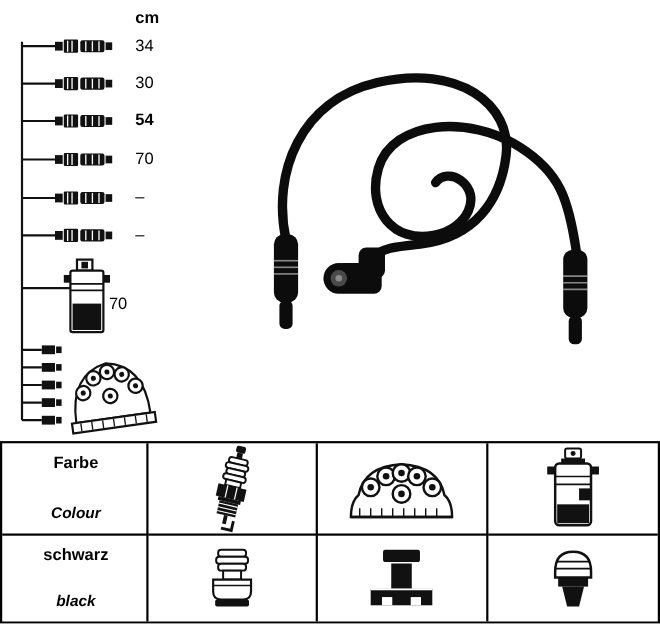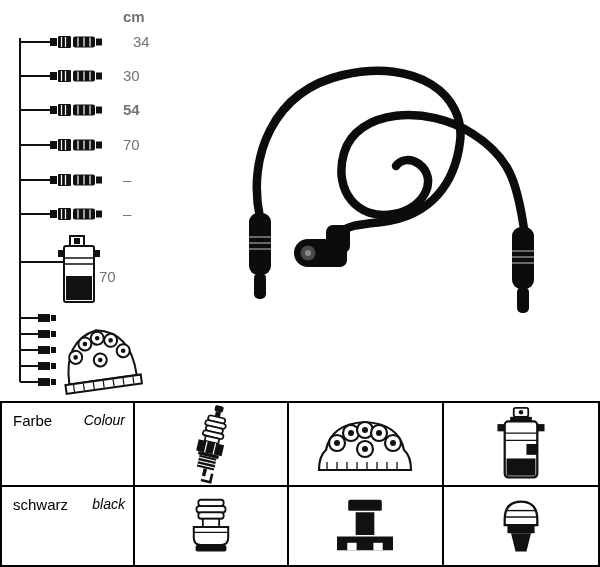--- a/index.html
+++ b/index.html
@@ -1,32 +1,32 @@
 <!DOCTYPE html>
 <html><head>
 <meta charset="utf-8">
 <style>
   html,body{margin:0;padding:0;background:#fff;}
   .page{position:relative;width:600px;height:567px;background:#fff;overflow:hidden;
         font-family:"Liberation Sans",sans-serif;color:#000;}
   .abs{position:absolute;}
-  .len-text{position:absolute;font-size:15px;line-height:17px;color:#737373;}
+  .len-text{position:absolute;font-size:15px;line-height:17px;color:#000000;}
   .unit{font-weight:bold;}
   .product{position:absolute;right:27px;top:337px;text-align:right;}
   .code{font-size:22px;font-weight:bold;letter-spacing:.3px;}
   .order{font-size:15px;font-weight:bold;margin-top:8px;}
   .order .it{font-style:italic;}
   .spec{position:absolute;left:0;top:401px;width:600px;height:166px;box-sizing:border-box;
         border:2px solid #000;display:grid;grid-template-columns:133px 1fr 1fr 1fr;
         grid-template-rows:84px 1fr;background:#fff;}
   .cell{border-right:2px solid #000;display:flex;align-items:center;justify-content:center;overflow:hidden;}
   .cell.last{border-right:none;}
   .cell.r1{border-bottom:2px solid #000;}
-  .label-cell{flex-direction:row;align-items:flex-start;justify-content:space-between;
-              padding:9px 8px 11px 11px;box-sizing:border-box;}
+  .label-cell{flex-direction:column;align-items:center;justify-content:space-between;
+              padding:9px 8px 11px 11px;box-sizing:border-box;font-weight:bold;}
   .de{font-size:15px;}
   .en{font-size:14px;font-style:italic;}
   svg{display:block;}
 </style>
 </head>
 <body>
 
 <div class="page">
 
   <div class="abs" style="left:0;top:0;width:185px;height:400px;">
@@ -168,21 +168,21 @@
         <circle cx="53" cy="22" r="6.5" fill="#fff" stroke="#111" stroke-width="2"></circle>
           <circle cx="53" cy="22" r="2.3" fill="#111"></circle>
         <circle cx="64" cy="34" r="6.5" fill="#fff" stroke="#111" stroke-width="2"></circle>
           <circle cx="64" cy="34" r="2.3" fill="#111"></circle>
         <circle cx="40" cy="40" r="6.5" fill="#fff" stroke="#111" stroke-width="2"></circle>
           <circle cx="40" cy="40" r="2.3" fill="#111"></circle>
       </g>
     </svg>
 
     <span class="len-text unit" style="left:123px;top:8px;">cm</span>
-    <span class="len-text" style="left:123px;top:33px;margin-left:10px;">34</span>
+    <span class="len-text" style="left:123px;top:33px;">34</span>
     <span class="len-text" style="left:123px;top:67px;">30</span>
     <span class="len-text" style="left:123px;top:101px;font-weight:bold;">54</span>
     <span class="len-text" style="left:123px;top:136px;">70</span>
     <span class="len-text" style="left:123px;top:171px;">–</span>
     <span class="len-text" style="left:123px;top:205px;">–</span>
     <span class="len-text" style="left:99px;top:268px;">70</span>
   </div>
 
   <div class="abs" style="left:195px;top:35px;width:390px;height:295px;">
     <svg width="390" height="295" viewBox="0 0 390 295">

